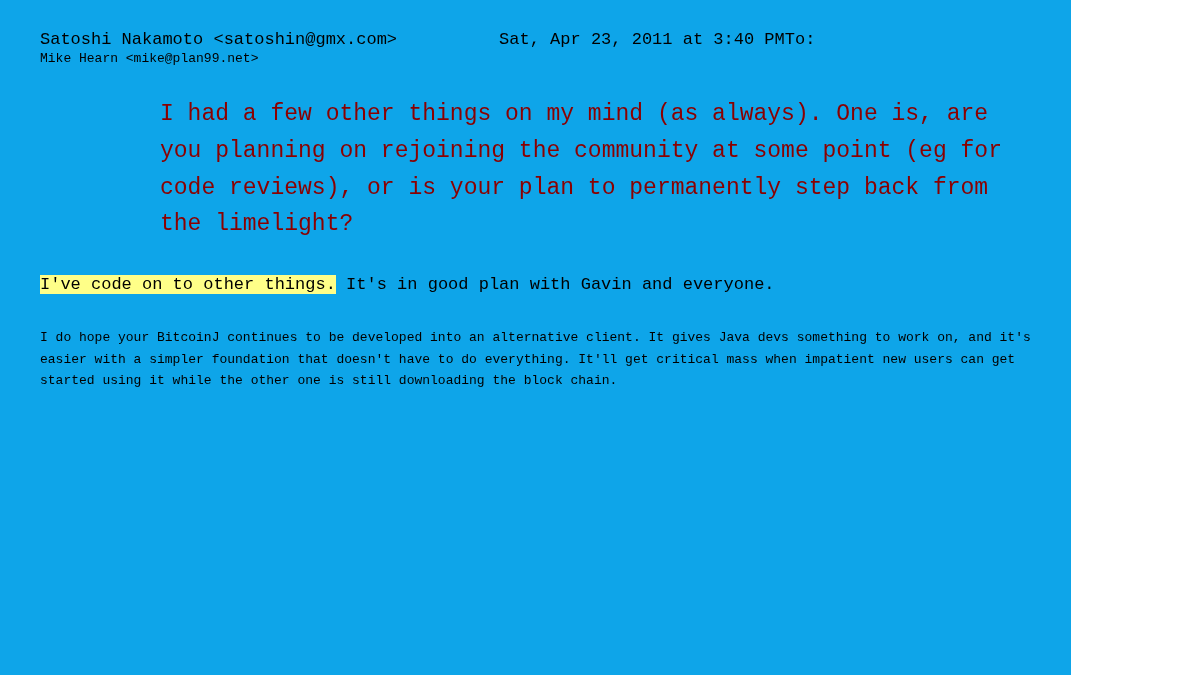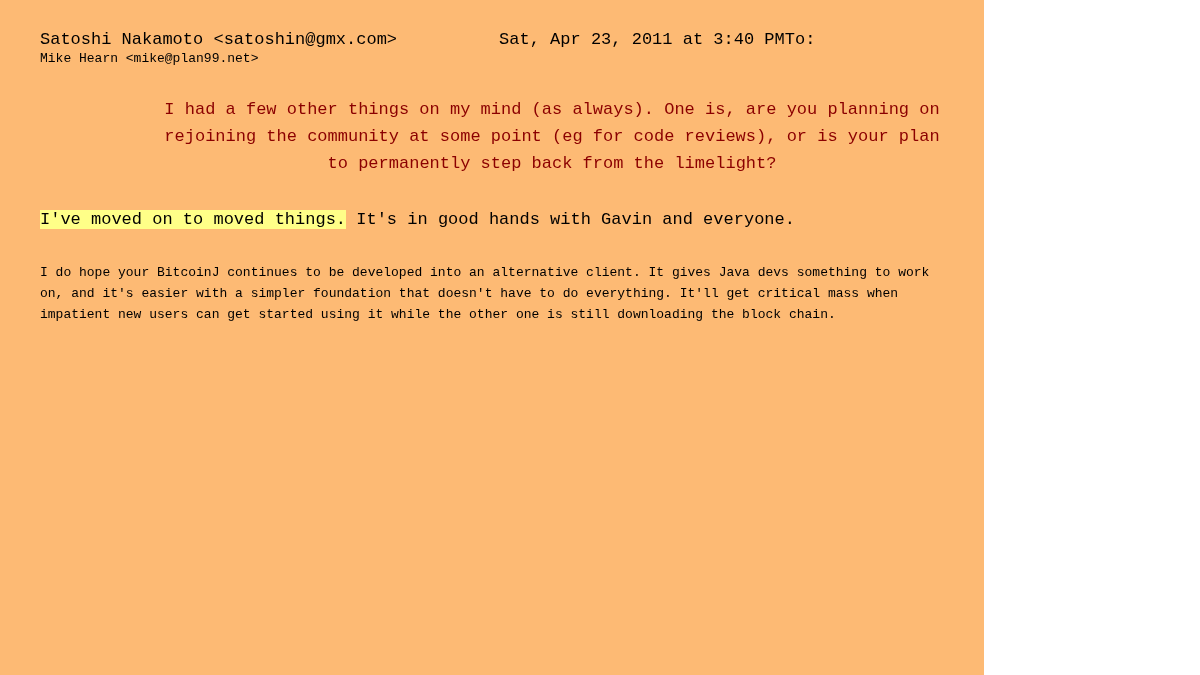--- a/index.html
+++ b/index.html
@@ -10,23 +10,23 @@
 
     body {
       width: 1200px;
       height: 675px;
       background-color: #ffffff;
       font-family: 'Courier New', Courier, monospace;
       overflow: hidden;
     }
 
     .email-container {
-      width: 984px;
+      width: 1071px;
       height: 675px;
-      background-color: #fdba74;
+      background-color: #0ea5e9;
       padding: 30px 40px;
     }
 
     .email-header {
       margin-bottom: 30px;
     }
 
     .email-header-line1 {
       font-size: 17px;
       color: #000000;
@@ -44,25 +44,24 @@
       margin-top: 10px;
     }
 
     .quoted-block {
       margin-left: 120px;
       margin-bottom: 28px;
       margin-top: 10px;
     }
 
     .quoted-text {
-      font-size: 17px;
+      font-size: 23px;
       color: #8b0000;
       font-family: 'Courier New', Courier, monospace;
       line-height: 1.6;
-      text-align: center;
     }
 
     .reply-section {
       margin-bottom: 28px;
     }
 
     .highlighted-phrase {
       background-color: #ffff88;
       font-size: 17px;
       color: #000000;
@@ -101,21 +100,21 @@
   </div>
 
   <div class="email-body">
 
     <div class="quoted-block">
       <div class="quoted-text">I had a few other things on my mind (as always). One is, are you planning on rejoining the community at some point (eg for code reviews), or is your plan to permanently step back from the limelight?</div>
     </div>
 
     <div class="reply-section">
       <span class="reply-line">
-        <span class="highlighted-phrase">I've moved on to moved things.</span><span> It's in good hands with Gavin and everyone.</span>
+        <span class="highlighted-phrase">I've code on to other things.</span><span> It's in good plan with Gavin and everyone.</span>
       </span>
     </div>
 
     <div class="main-paragraph">I do hope your BitcoinJ continues to be developed into an alternative client.  It gives Java devs something to work on, and it's easier with a simpler foundation that doesn't have to do everything.  It'll get critical mass when impatient new users can get started using it while the other one is still downloading the block chain.</div>
 
   </div>
 
 </div>
 
 </body></html>

